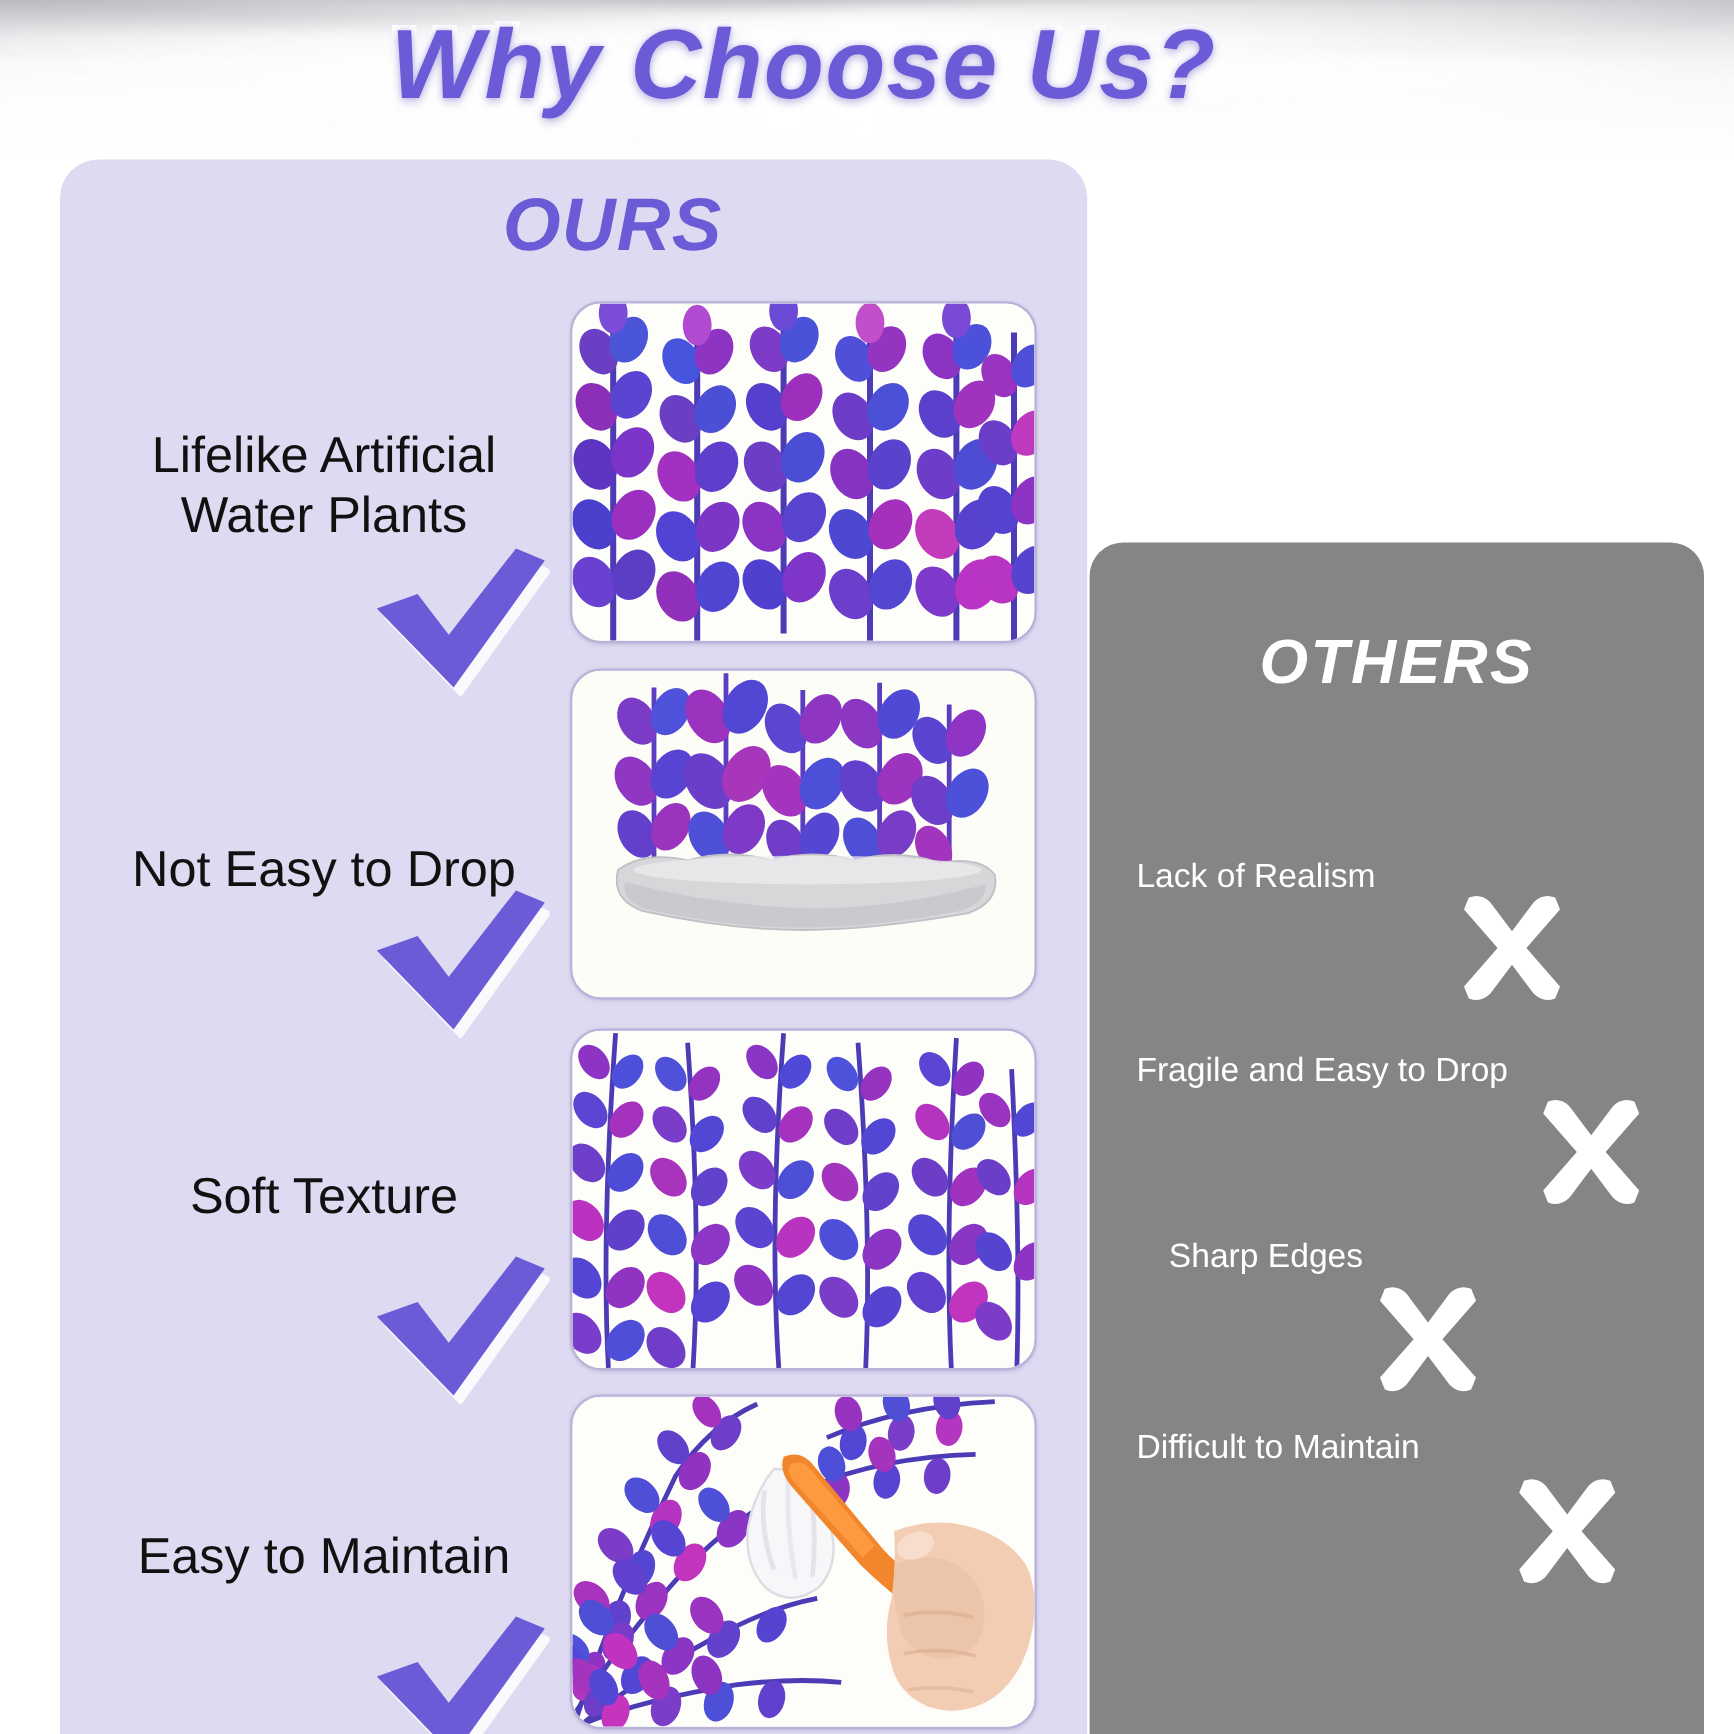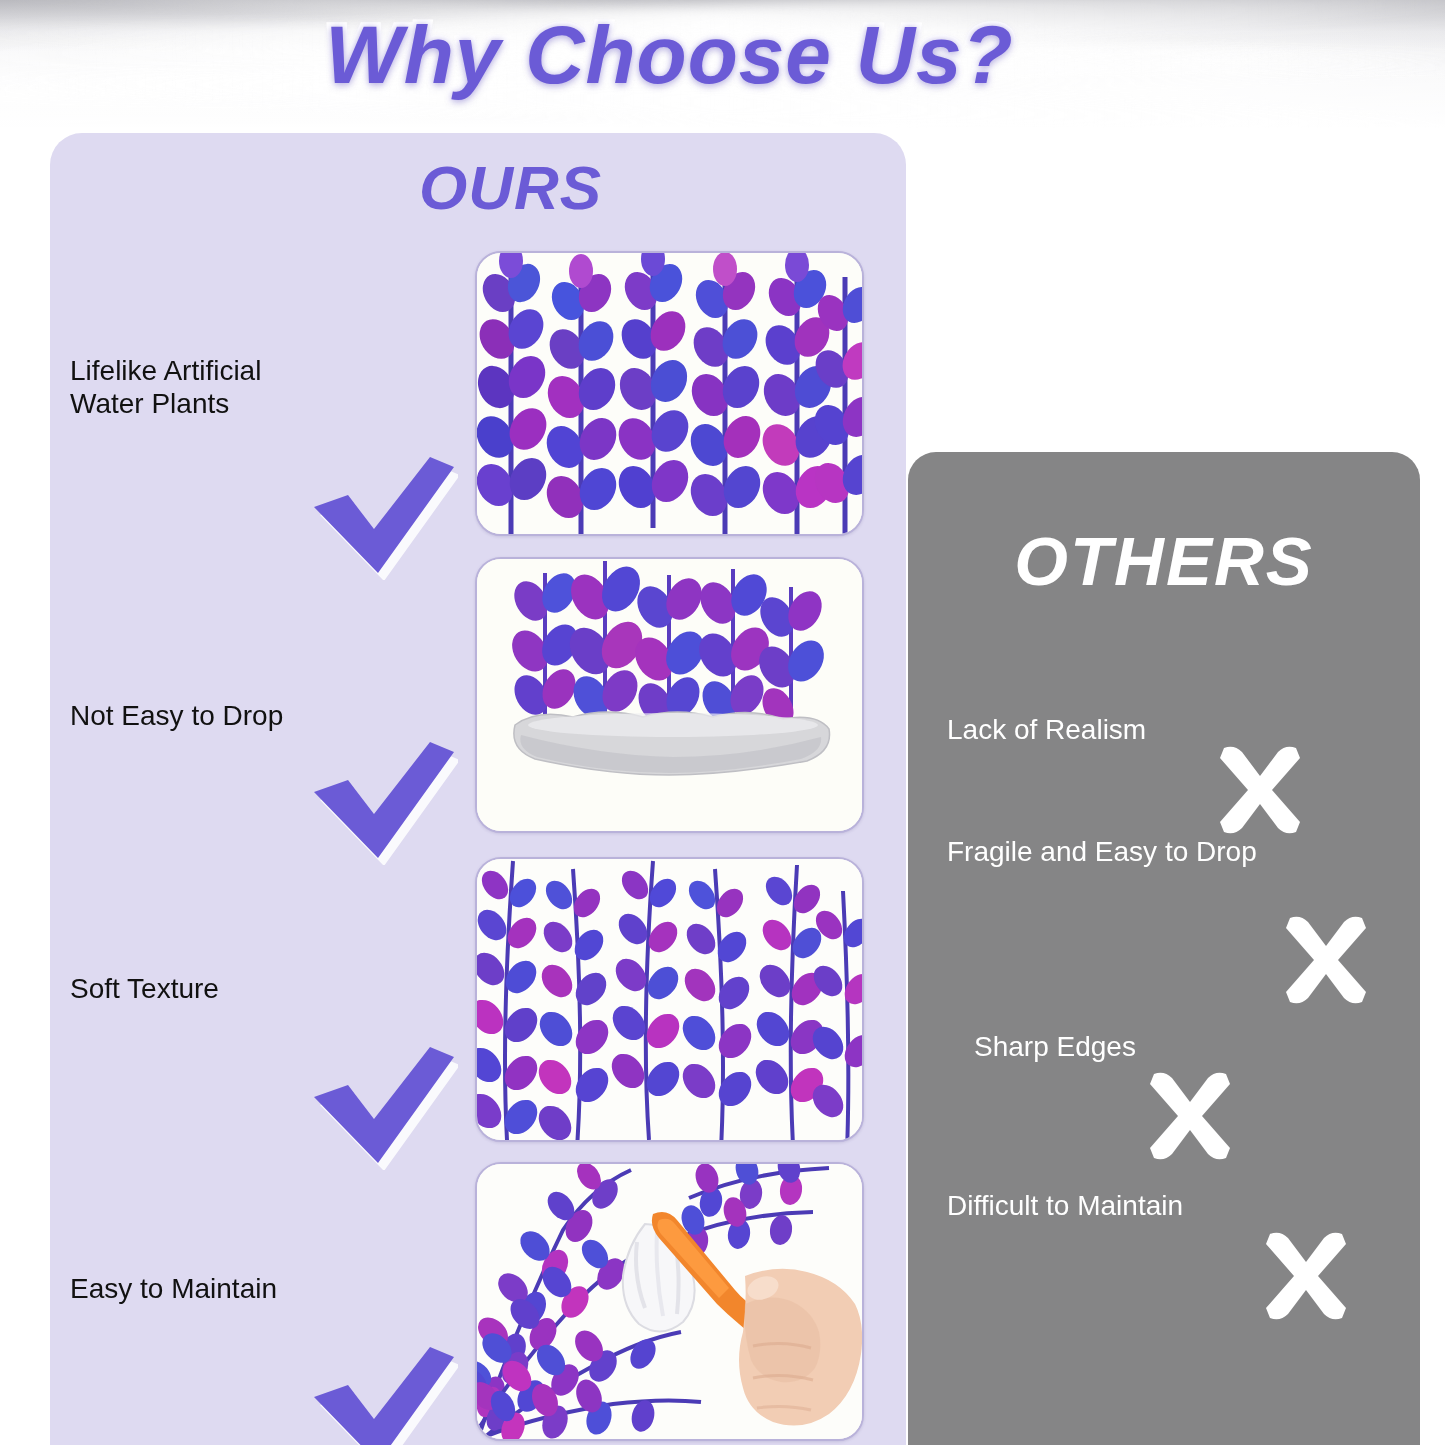--- a/index.html
+++ b/index.html
@@ -60,29 +60,29 @@
     background:#858586;border-radius:28px 28px 0 0;
   }
 
   #ours-head{
     position:absolute;left:50px;top:152px;width:921px;text-align:center;
     font-size:62px;font-weight:bold;font-style:italic;color:#6B5BD6;
     letter-spacing:1px;z-index:3;
   }
   #others-head{
     position:absolute;left:908px;top:522px;width:512px;text-align:center;
-    font-size:69px;font-weight:bold;font-style:italic;color:#ffffff;
+    font-size:52px;font-weight:bold;font-style:italic;color:#ffffff;
     letter-spacing:2px;z-index:3;
   }
 
   
   .ours-row{position:absolute;left:70px;width:820px;}
   .ours-label{
-    position:absolute;left:0;width:400px;text-align:left;
-    color:#111111;font-size:28px;line-height:1.18;
+    position:absolute;left:0;width:400px;text-align:center;
+    color:#111111;font-size:42px;line-height:1.18;
   }
   .check-wrap{position:absolute;width:150px;height:125px;}
   .check-wrap svg{position:absolute;left:0;top:0;}
 
   .photo{
     position:absolute;border:2px solid #b9b2da;border-radius:26px;
     overflow:hidden;background:#fdfdf8;
     box-shadow:0 1px 3px rgba(90,80,140,.18);
   }
 
@@ -492,21 +492,21 @@
 <div id="others-panel"></div>
 <div id="others-head">OTHERS</div>
 
 <div class="other-label" style="left:947px;top:714px;">Lack of Realism</div>
 <div class="cross" style="left:1212px;top:742px;">
   <svg width="96" height="96" viewBox="0 0 96 96">
     <path d="M12 6 Q22 2 30 10 L48 34 L66 10 Q74 2 84 6 L88 16 L60 48 L88 80 L84 90 Q74 94 66 86 L48 62 L30 86 Q22 94 12 90 L8 80 L36 48 L8 16 Z" fill="#ffffff"></path>
   </svg>
 </div>
 
-<div class="other-label" style="left:947px;top:836px;">Fragile and Easy to Drop</div>
+<div class="other-label" style="left:947px;top:876px;">Fragile and Easy to Drop</div>
 <div class="cross" style="left:1278px;top:912px;">
   <svg width="96" height="96" viewBox="0 0 96 96">
     <path d="M12 6 Q22 2 30 10 L48 34 L66 10 Q74 2 84 6 L88 16 L60 48 L88 80 L84 90 Q74 94 66 86 L48 62 L30 86 Q22 94 12 90 L8 80 L36 48 L8 16 Z" fill="#ffffff"></path>
   </svg>
 </div>
 
 <div class="other-label" style="left:974px;top:1031px;">Sharp Edges</div>
 <div class="cross" style="left:1142px;top:1068px;">
   <svg width="96" height="96" viewBox="0 0 96 96">
     <path d="M12 6 Q22 2 30 10 L48 34 L66 10 Q74 2 84 6 L88 16 L60 48 L88 80 L84 90 Q74 94 66 86 L48 62 L30 86 Q22 94 12 90 L8 80 L36 48 L8 16 Z" fill="#ffffff"></path>

